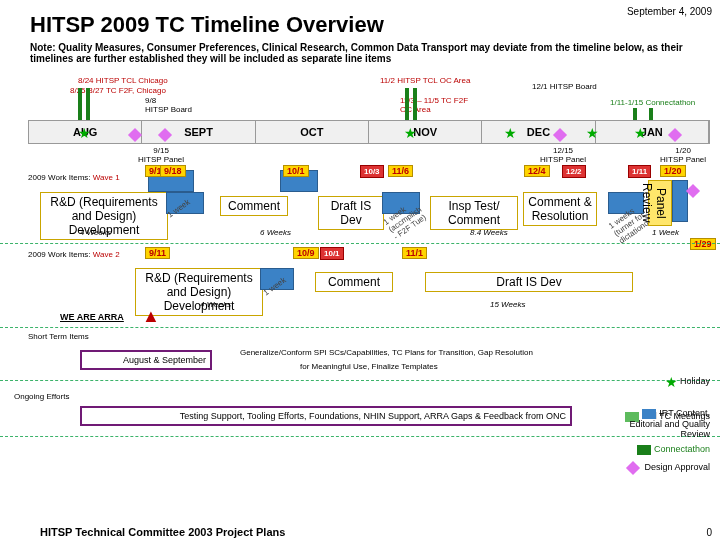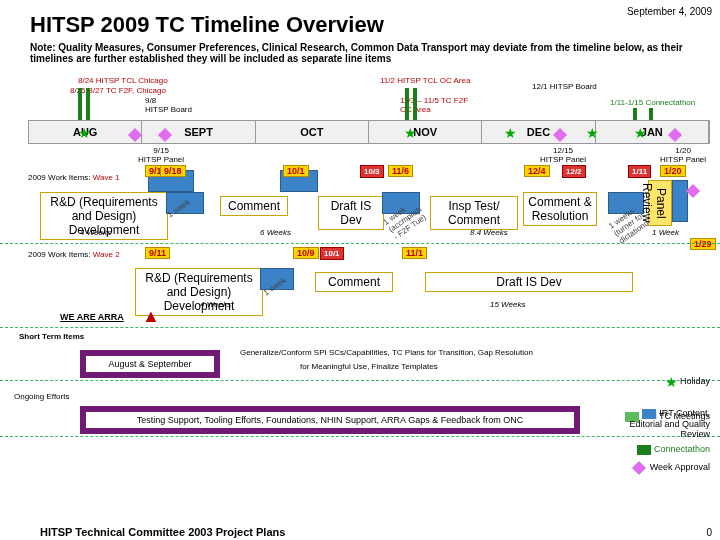--- a/index.html
+++ b/index.html
@@ -9,21 +9,21 @@
   .hr{position:absolute;left:0;right:0;border-top:1px dashed #3cb36a}
   .monthbar{position:absolute;left:28px;top:120px;right:10px;height:22px;display:flex;border:1px solid #999;background:#f0f0f0}
   .monthcell{flex:1;border-right:1px solid #999;font-weight:bold;text-align:center;line-height:22px;font-size:11px}
   .annot{position:absolute;font-size:8px}
   .bluebar{position:absolute;height:20px;background:#3b82c6;border:1px solid #2a5c8e}
   .ybox{position:absolute;background:#fff;border:1px solid #c9a500;padding:2px 3px;font-size:12px;text-align:center}
   .tag{position:absolute;background:#ffd400;border:1px solid #b58e00;padding:0 3px;font-size:9px;font-weight:bold;color:#b00}
   .redtag{position:absolute;background:#d33;color:#fff;font-weight:bold;font-size:8px;padding:1px 3px;border:1px solid #900}
   .lbl{position:absolute;font-size:8px;font-style:italic}
   .section{position:absolute;font-size:9px;font-weight:bold;text-decoration:underline}
-  .box{position:absolute;border:6px solid #701a75;background:#fff;text-align:center;padding:3px 4px;font-size:9px}
+  .box{position:absolute;border:2px solid #701a75;background:#fff;text-align:right;padding:3px 4px;font-size:9px}
   .legend{position:absolute;right:10px;font-size:9px}
   .legendbox{display:inline-block;width:14px;height:10px;vertical-align:middle;margin-right:3px}
   .star{color:#0a0;display:inline-block;font-size:14px;vertical-align:middle}
   .diamond{display:inline-block;width:10px;height:10px;background:#e06df0;transform:rotate(45deg);margin-right:6px;vertical-align:middle}
   .footer{position:absolute;left:40px;bottom:2px;font-size:11px;font-weight:bold}
   .greenline{position:absolute;width:4px;background:#1a7f1a}
   .rot{position:absolute;transform:rotate(-35deg);font-size:8px;color:#444;white-space:nowrap}
   .red{color:#b00}
   .stararrow{position:absolute;font-size:9px}
 </style>
@@ -136,32 +136,32 @@
 <div class="ybox" style="left:425px;top:272px;width:200px">Draft IS Dev</div>
 
 <div class="lbl" style="left:200px;top:300px">4 Weeks</div>
 <div class="lbl" style="left:490px;top:300px">15 Weeks</div>
 
 <div class="section" style="left:60px;top:312px">WE ARE ARRA</div>
 <div class="stararrow" style="left:142px;top:306px;color:#b00;font-size:18px">▲</div>
 
 <div class="hr" style="top:327px"></div>
 
-<div class="annot" style="left:19px;top:332px;font-weight:bold">Short Term Items</div>
+<div class="annot" style="left:28px;top:332px;font-weight:normal">Short Term Items</div>
 <div class="box" style="left:80px;top:350px;width:120px">August &amp; September</div>
 <div class="annot" style="left:240px;top:348px">Generalize/Conform SPI SCs/Capabilities, TC Plans for Transition, Gap Resolution</div>
 <div class="annot" style="left:300px;top:362px">for Meaningful Use, Finalize Templates</div>
 
 <div class="hr" style="top:380px"></div>
 
 <div class="annot" style="left:14px;top:392px">Ongoing Efforts</div>
 <div class="box" style="left:80px;top:406px;width:480px">Testing Support, Tooling Efforts, Foundations, NHIN Support, ARRA Gaps &amp; Feedback from ONC</div>
 
 <div class="hr" style="top:436px"></div>
 
 <div class="legend" style="top:374px"><span class="star">★</span> <span>Holiday</span></div>
 <div class="legend" style="top:411px"><span class="legendbox" style="background:#5dbb5d"></span><span>Full TC Meetings</span></div>
 <div class="legend" style="top:408px;width:100px;text-align:right"><span class="legendbox" style="background:#3b82c6"></span><span>IRT Content, Editorial and Quality Review</span></div>
 <div class="legend" style="top:444px;color:#1a7f1a"><span class="legendbox" style="background:#1a7f1a"></span><span>Connectathon</span></div>
-<div class="legend" style="top:462px"><span class="diamond"></span><span>Week Approval</span></div>
+<div class="legend" style="top:462px"><span class="diamond"></span><span>Design Approval</span></div>
 
 <div class="footer">HITSP Technical Committee 2003 Project Plans</div>
 <div style="position:absolute;right:8px;bottom:2px;font-size:10px">0</div>
 
 </body></html>

